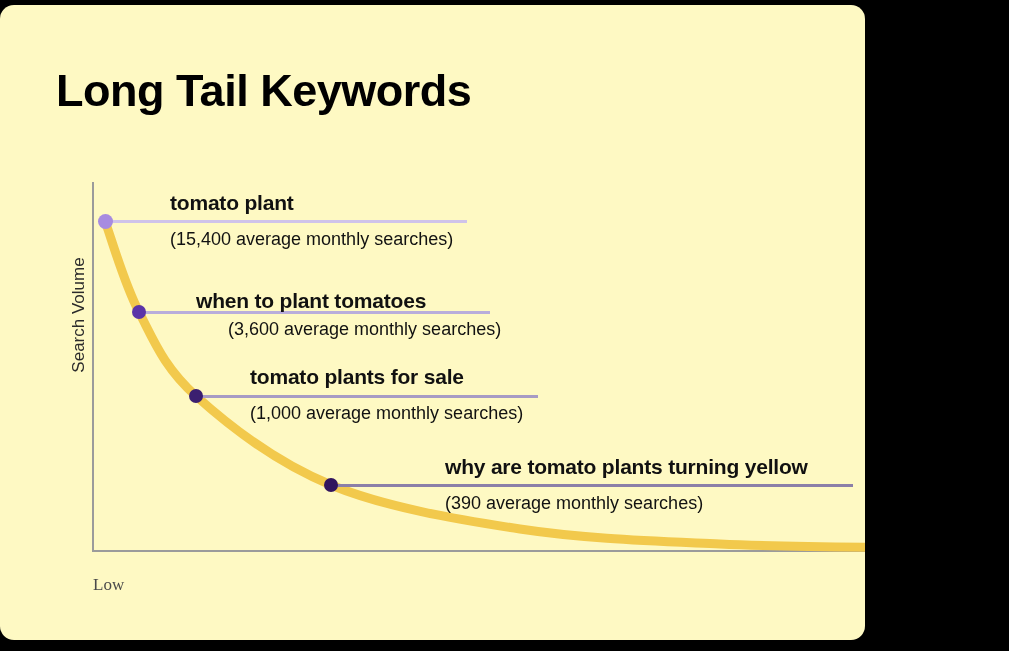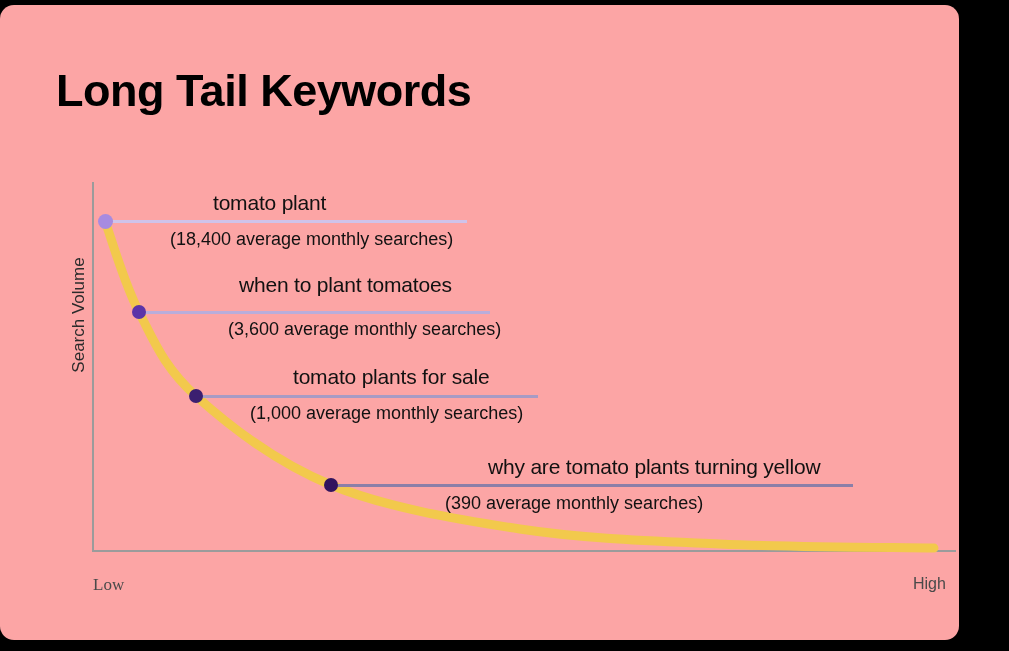--- a/index.html
+++ b/index.html
@@ -10,23 +10,23 @@
   body {
     width: 1009px;
     height: 651px;
     overflow: hidden;
     font-family: "Liberation Sans", sans-serif;
   }
   #card {
     position: absolute;
     left: 0px;
     top: 5px;
-    width: 959px;
+    width: 865px;
     height: 635px;
-    background: #fca5a5;
+    background: #fef9c3;
     border-radius: 14px;
     overflow: hidden;
   }
   #page-title {
     position: absolute;
     left: 56px;
     top: 60px;
     font-size: 45px;
     font-weight: 700;
     letter-spacing: -0.5px;
@@ -108,25 +108,24 @@
     position: absolute;
     border-radius: 50%;
   }
   .leader-line {
     position: absolute;
     height: 3px;
   }
   .kw-title {
     position: absolute;
     font-size: 21px;
-    font-weight: 400;
+    font-weight: 700;
     color: #111111;
     white-space: nowrap;
     letter-spacing: -0.2px;
-    margin-left: 43px;
   }
   .kw-sub {
     position: absolute;
     font-size: 18px;
     font-weight: 400;
     color: #111111;
     white-space: nowrap;
   }
 </style>
 </head>
@@ -146,24 +145,24 @@
     <div id="x-tick-high">High</div>
 
     <svg id="curve-svg" viewBox="0 0 1009 635">
       <path id="curve-path" fill="none" stroke-linecap="round" stroke-width="9" d="M 105 216 C 110.66666666666667 231.16666666666666, 123.83333333333333 277.8333333333333, 139 307 C 154.16666666666666 336.1666666666667, 164 362.1666666666667, 196 391 C 228 419.8333333333333, 277 457.8333333333333, 331 480 C 385 502.1666666666667, 455.1666666666667 514.1666666666666, 520 524 C 584.8333333333334 533.8333333333334, 651 535.8333333333334, 720 539 C 789 542.1666666666666, 898.3333333333334 542.3333333333334, 934 543" stroke="#f2c94c"></path>
     </svg>
 
     <div id="annotations">
         <div class="leader-line" style="left: 105px; top: 215px; width: 362px; background: rgb(207, 195, 234);"></div>
         <div class="point-dot" style="width: 15px; height: 15px; left: 97.5px; top: 208.5px; background: rgb(167, 139, 224);"></div>
         <div class="kw-title" style="left: 170px; top: 186px;">tomato plant</div>
-        <div class="kw-sub" style="left: 170px; top: 224px;">(18,400 average monthly searches)</div>
+        <div class="kw-sub" style="left: 170px; top: 224px;">(15,400 average monthly searches)</div>
         <div class="leader-line" style="left: 139px; top: 306px; width: 351px; background: rgb(185, 173, 219);"></div>
         <div class="point-dot" style="width: 14px; height: 14px; left: 132px; top: 300px; background: rgb(91, 52, 168);"></div>
-        <div class="kw-title" style="left: 196px; top: 268px;">when to plant tomatoes</div>
+        <div class="kw-title" style="left: 196px; top: 284px;">when to plant tomatoes</div>
         <div class="kw-sub" style="left: 196px; top: 314px; margin-left: 32px;">(3,600 average monthly searches)</div>
         <div class="leader-line" style="left: 196px; top: 390px; width: 342px; background: rgb(167, 155, 196);"></div>
         <div class="point-dot" style="width: 14px; height: 14px; left: 189px; top: 384px; background: rgb(59, 31, 112);"></div>
         <div class="kw-title" style="left: 250px; top: 360px;">tomato plants for sale</div>
         <div class="kw-sub" style="left: 250px; top: 398px;">(1,000 average monthly searches)</div>
         <div class="leader-line" style="left: 331px; top: 479px; width: 522px; background: rgb(139, 127, 168);"></div>
         <div class="point-dot" style="width: 14px; height: 14px; left: 324px; top: 473px; background: rgb(49, 20, 94);"></div>
         <div class="kw-title" style="left: 445px; top: 450px;">why are tomato plants turning yellow</div>
         <div class="kw-sub" style="left: 445px; top: 488px;">(390 average monthly searches)</div>
       </div>

